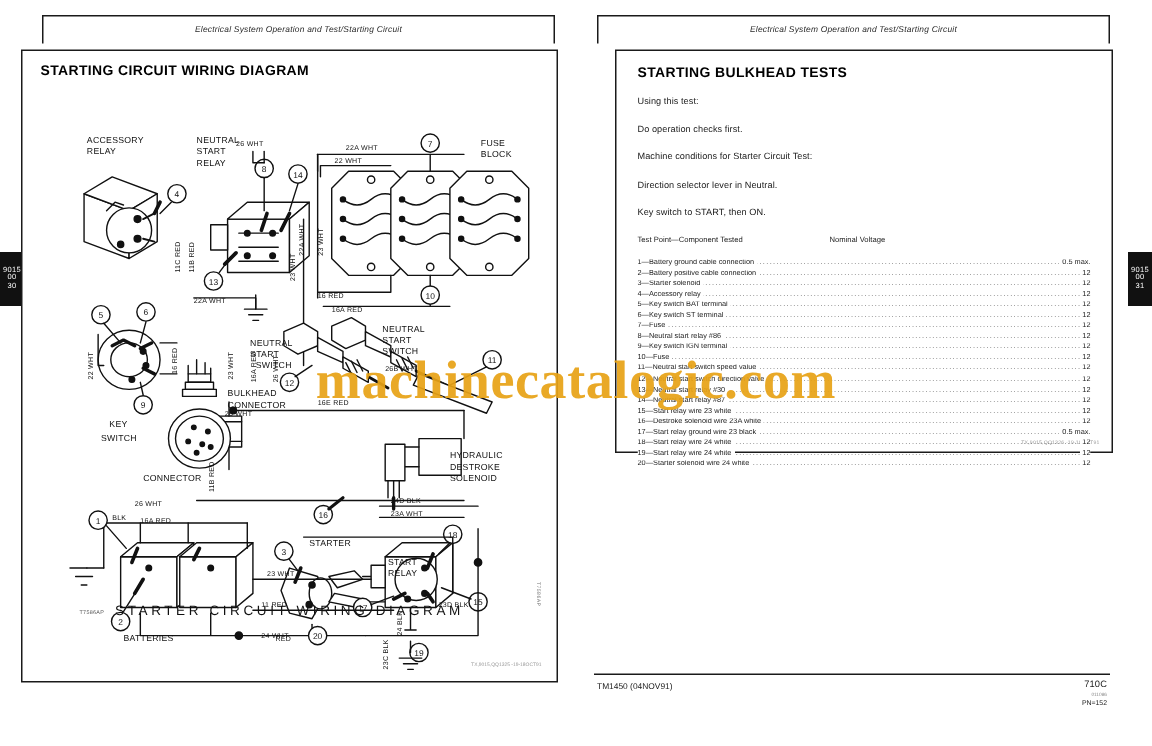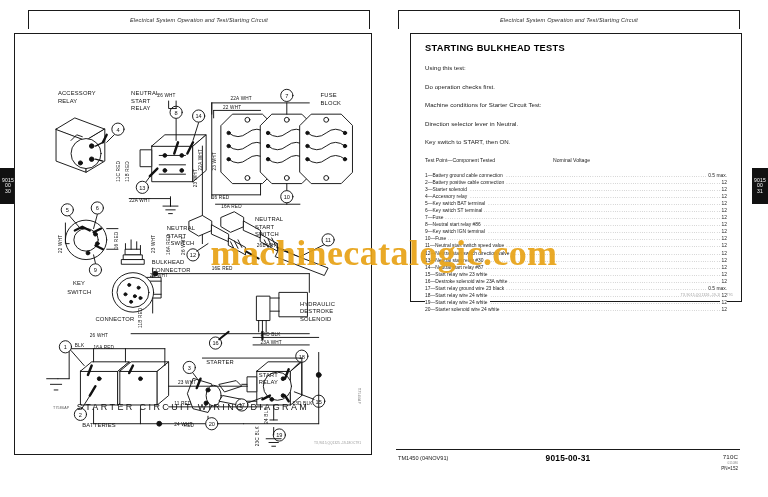--- a/index.html
+++ b/index.html
@@ -133,20 +133,21 @@
       <div class="pg-header-text">Electrical System Operation and Test/Starting Circuit</div>
     </div>
 
     <div class="side-tab left">
       <span>9015</span>
       <span>00</span>
       <span>30</span>
     </div>
 
     <div class="frame">
+      <div class="box-title">STARTING CIRCUIT WIRING DIAGRAM</div>
 
       <div class="diagram">
         <svg viewBox="0 0 352 420" preserveAspectRatio="xMidYMid meet">
           <g stroke="#111" fill="none" stroke-width="1" stroke-linecap="round" stroke-linejoin="round">
 
             <g>
               <path d="M30 78 L30 112 L62 124 L62 90 Z" fill="#fff"></path>
               <path d="M30 78 L50 66 L82 78 L62 90 Z" fill="#fff"></path>
               <path d="M82 78 L82 112 L62 124 L62 90 Z" fill="#fff"></path>
               <ellipse cx="62" cy="104" rx="16" ry="16" fill="#fff"></ellipse>
@@ -621,21 +622,20 @@
             </div>
           </div>
       </div>
 
       <div class="rt-srccode">TX,9015,QQ1326 -19-18OCT91</div>
     </div>
 
     <div class="footer">
       <div class="footer-rule"></div>
       <div class="footer-left">TM1450  (04NOV91)</div>
-      <div class="footer-center">9015-00-31</div>
       <div class="footer-right">
         <div class="fr-model">710C</div>
         <div class="fr-sub">011086</div>
         <div class="fr-pn">PN=152</div>
       </div>
     </div>
   </div>
 
   <div class="watermark">machinecatalogic.com</div>
 </div>

